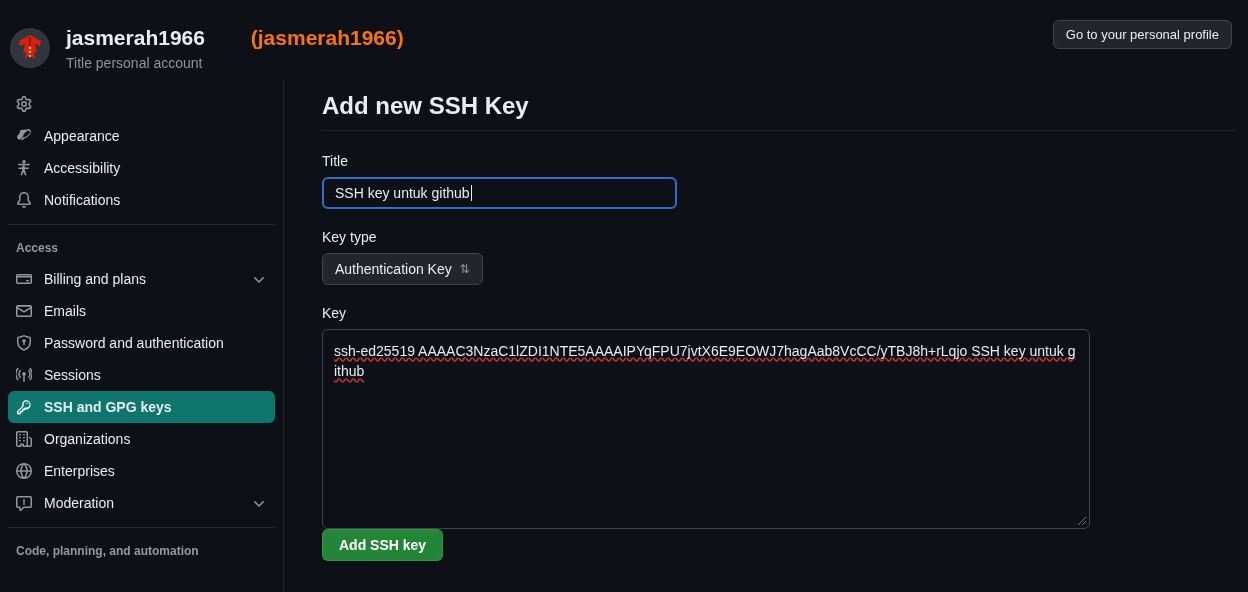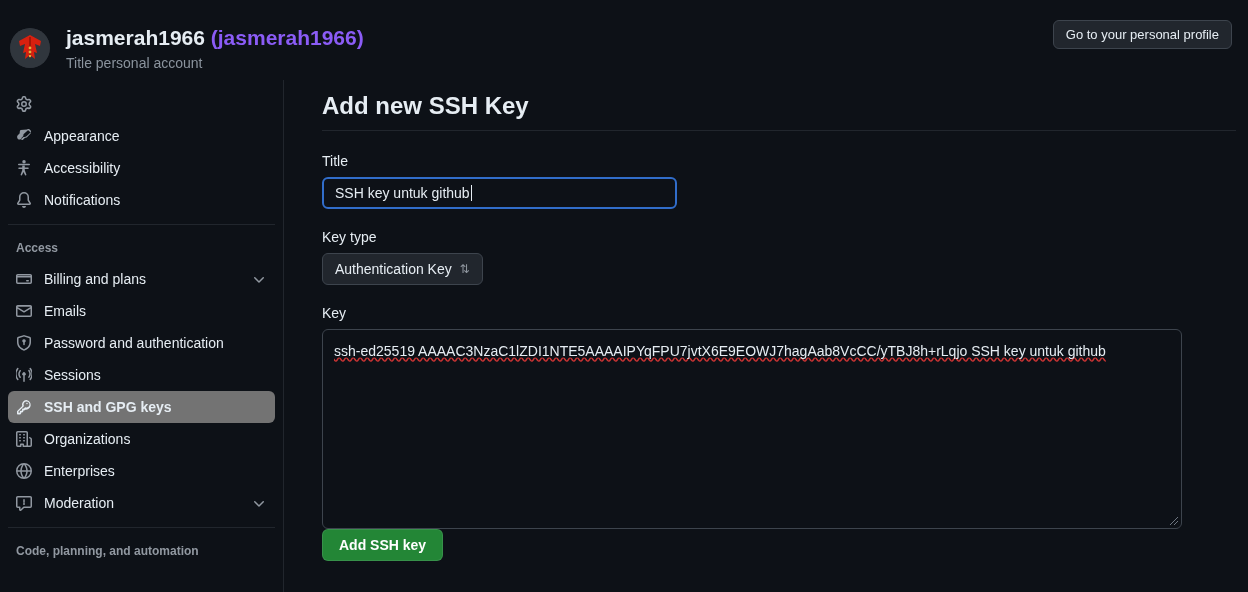--- a/index.html
+++ b/index.html
@@ -15,42 +15,42 @@
   
   .header { display: flex; align-items: center; padding: 16px 16px 0 10px; height: 80px; }
   .avatar {
     width: 40px; height: 40px; border-radius: 50%;
     background: #2b2f36; flex: none; position: relative; overflow: hidden;
     margin-right: 16px;
   }
   .avatar svg { position: absolute; inset: 0; }
   .acct-text { flex: 1; min-width: 0; }
   .acct-title { font-size: 21px; font-weight: bold; line-height: 1.25; color: #e6edf3; }
-  .acct-title .handle { color: #8b5cf6; font-weight: bold; }
+  .acct-title .handle { color: #f97316; font-weight: bold; margin-left: 40px; }
   .acct-sub { font-size: 14px; color: #8b949e; margin-top: 3px; }
   .profile-btn {
     background: #21262d; border: 1px solid #3d444d; color: #e6edf3;
     font-size: 13px; font-family: inherit; padding: 6px 12px; border-radius: 6px;
     cursor: pointer; white-space: nowrap; align-self: flex-start; margin-top: 4px;
   }
 
   
   .body-wrap { display: flex; height: 512px; }
   .sidebar { width: 284px; flex: none; border-right: 1px solid #21262d; padding: 8px 8px 0 8px; position: relative; }
   .main { flex: 1; padding: 12px 12px 0 38px; min-width: 0; }
 
   
   .nav-item {
     display: flex; align-items: center; gap: 12px;
     height: 32px; padding: 0 8px; border-radius: 6px;
     font-size: 14px; color: #e6edf3; cursor: pointer;
     margin-bottom: 0; position: relative;
   }
   .nav-item + .nav-item { margin-top: 0; }
-  .nav-item.selected { background: #737373; font-weight: bold; }
+  .nav-item.selected { background: #0f766e; font-weight: bold; }
   .nav-item .ic { width: 16px; height: 16px; flex: none; color: #9198a1; display: block; }
   .nav-item.selected .ic { color: #e6edf3; }
   .nav-label { flex: 1; white-space: nowrap; overflow: hidden; }
   .chev { width: 16px; height: 16px; color: #9198a1; flex: none; }
   .nav-divider { height: 1px; background: #21262d; margin: 8px 0 0 0; }
   .section-label {
     font-size: 12px; font-weight: bold; color: #9198a1;
     padding: 0 8px; margin: 16px 0 8px 0;
   }
 
@@ -71,21 +71,21 @@
 
   .select-wrap {
     display: inline-flex; align-items: center; gap: 8px;
     height: 32px; background: #21262d; border: 1px solid #3d444d;
     border-radius: 6px; padding: 0 12px; cursor: pointer;
     font-size: 14px; color: #e6edf3;
   }
   .select-wrap .updown { font-size: 12px; color: #9198a1; line-height: 1; }
 
   .key-area {
-    width: 860px; height: 200px; background: #0d1117;
+    width: 768px; height: 200px; background: #0d1117;
     border: 1px solid #3d444d; border-radius: 6px;
     color: #e6edf3; font-size: 14px; font-family: inherit;
     padding: 11px; position: relative; overflow: hidden;
     line-height: 1.45; word-break: break-all;
   }
   .resize-grip {
     position: absolute; right: 2px; bottom: 2px; width: 12px; height: 12px;
     pointer-events: none;
   }
   .submit-btn {

